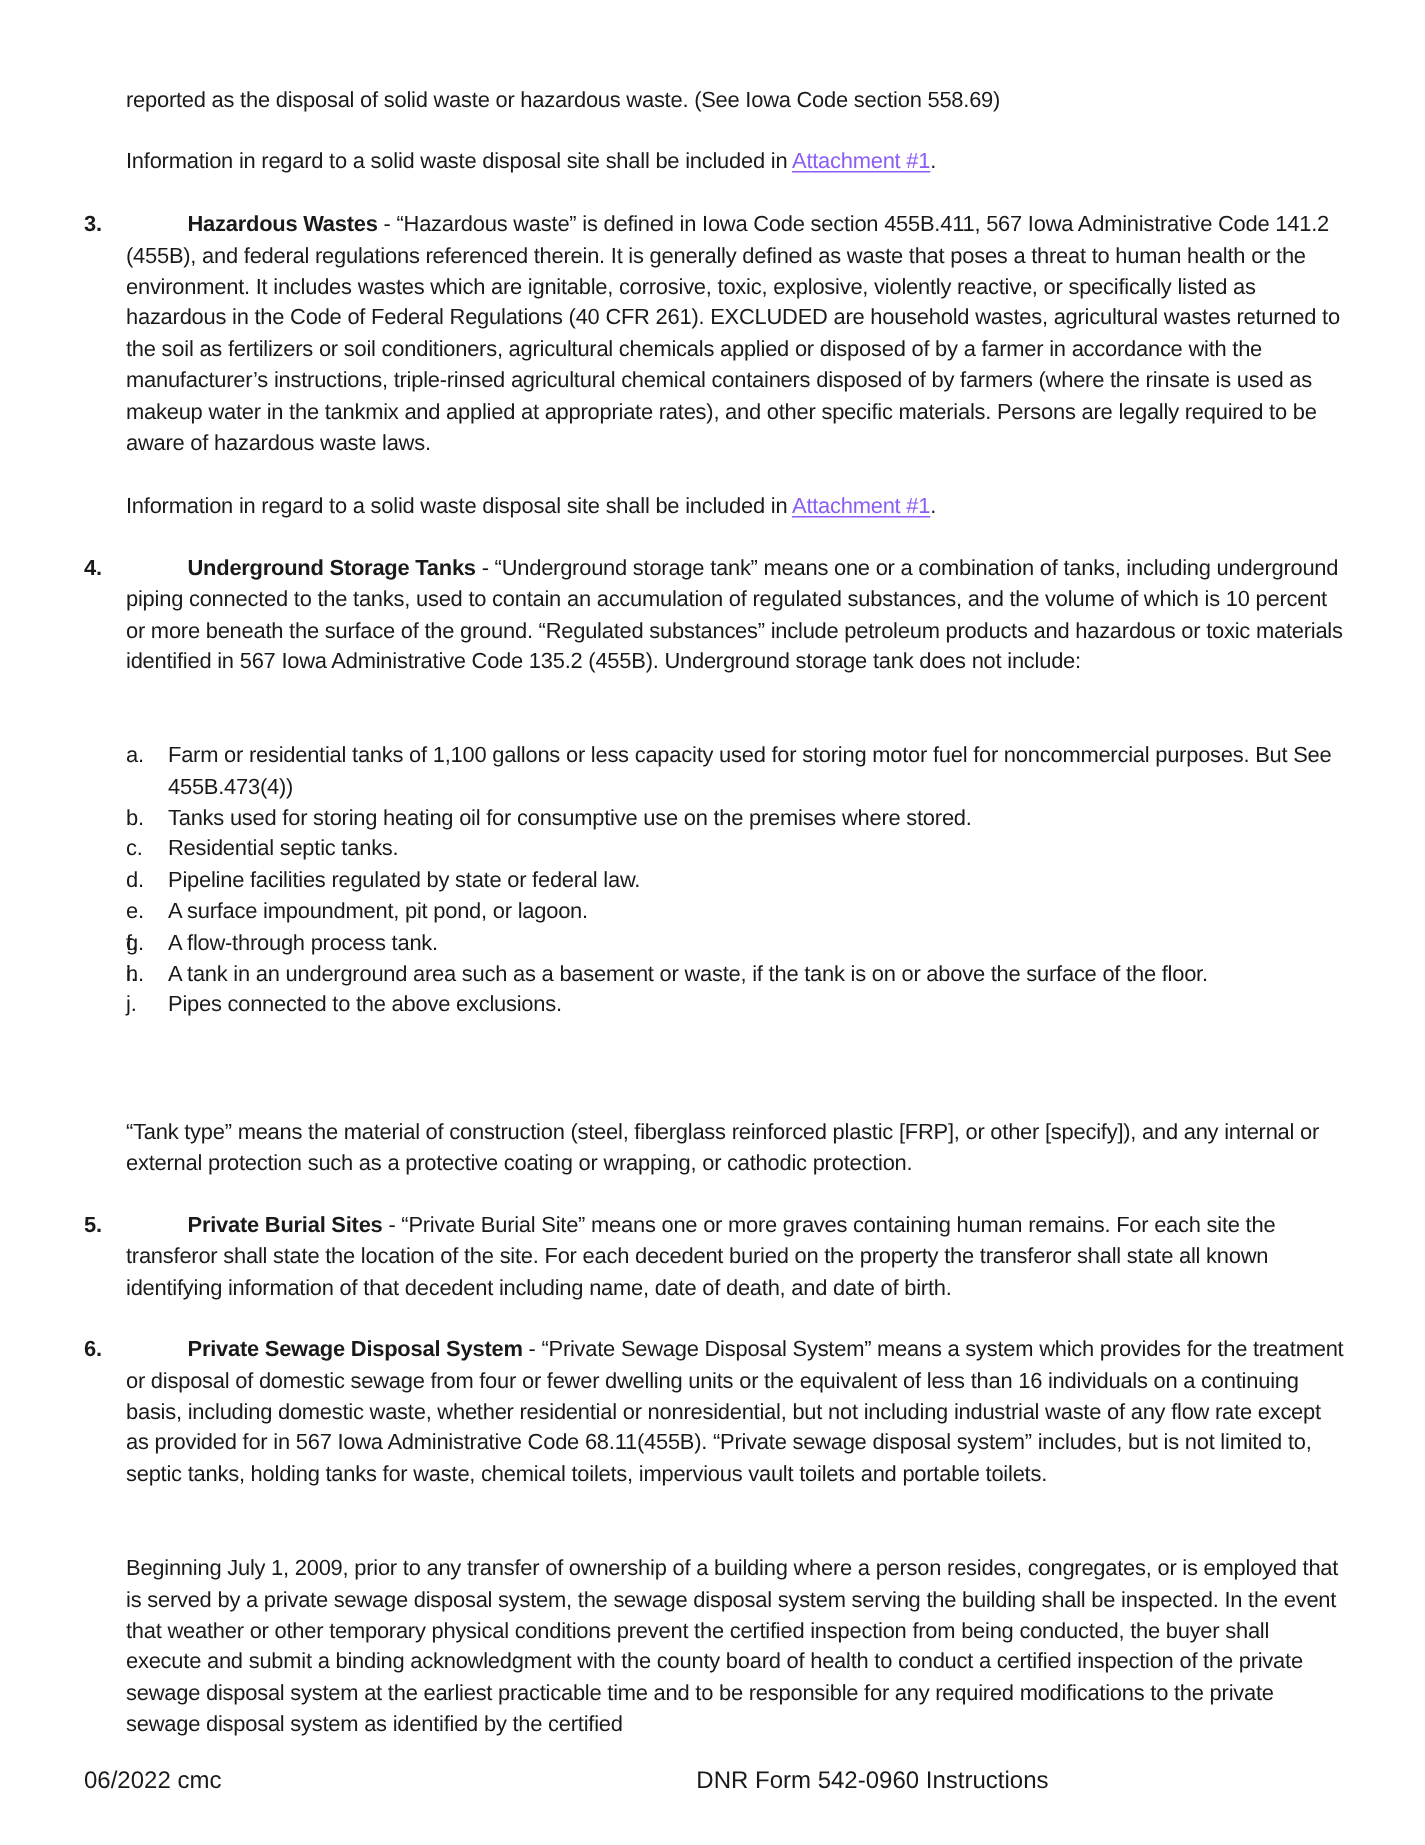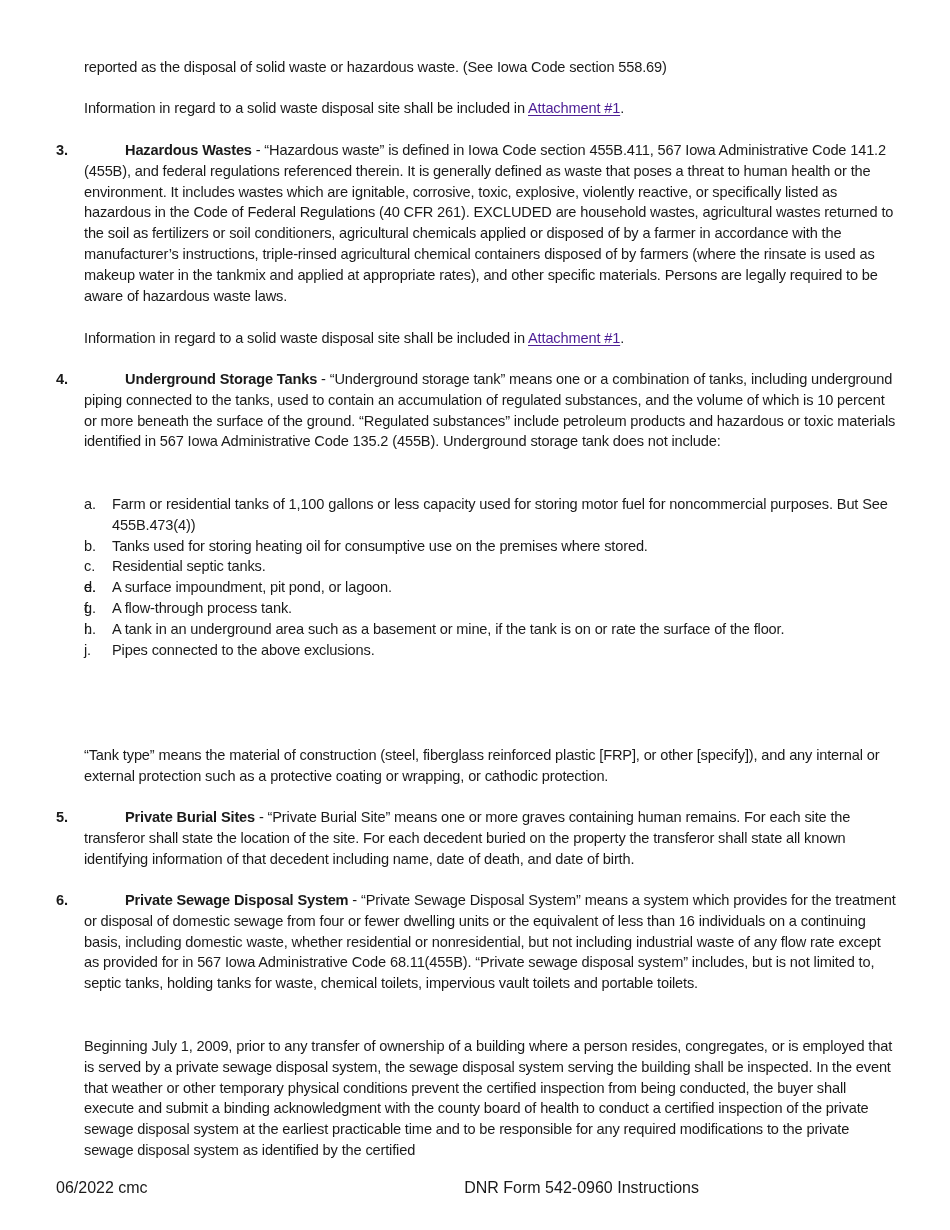--- a/index.html
+++ b/index.html
@@ -46,21 +46,21 @@
     font-weight: bold;
   }
   .numbered .body {
     margin-left: 28px;
   }
   .numbered .term {
     font-weight: bold;
     margin-left: 41px;
   }
   .link {
-    color: #4c1d95;
+    color: #8b5cf6;
     text-decoration: underline;
     text-underline-offset: 2px;
     cursor: pointer;
   }
   .alpha-list {
     position: absolute;
     left: 84px;
     width: 812px;
     margin: 0;
     padding: 0;
@@ -106,26 +106,26 @@
 
   <div class="numbered" style="top:369px;">
     <span class="num">4.</span>
     <div class="body"><span class="term">Underground Storage Tanks</span><span> - “Underground storage tank” means one or a combination of tanks, including underground piping connected to the tanks, used to contain an accumulation of regulated substances, and the volume of which is 10 percent or more beneath the surface of the ground. “Regulated substances” include petroleum products and hazardous or toxic materials identified in 567 Iowa Administrative Code 135.2 (455B). Underground storage tank does not include:</span></div>
   </div>
 
   <ul class="alpha-list" style="top:494px;">
     <li><span class="letter">a.</span><span>Farm or residential tanks of 1,100 gallons or less capacity used for storing motor fuel for noncommercial purposes. But See 455B.473(4))</span></li>
     <li><span class="letter">b.</span><span>Tanks used for storing heating oil for consumptive use on the premises where stored.</span></li>
     <li><span class="letter">c.</span><span>Residential septic tanks.</span></li>
-    <li><span class="letter">d.</span></li>
+    <li><span class="letter">d.</span><span>Pipeline facilities regulated by state or federal law.</span></li>
     <li><span class="letter">e.</span><span>A surface impoundment, pit pond, or lagoon.</span></li>
     <li><span class="letter">f.</span></li>
     <li><span class="letter">g.</span><span>A flow-through process tank.</span></li>
     <li><span class="letter">h.</span></li>
-    <li><span class="letter">i.</span><span>A tank in an underground area such as a basement or mine, if the tank is on or rate the surface of the floor.</span></li>
+    <li><span class="letter">i.</span><span>A tank in an underground area such as a basement or waste, if the tank is on or above the surface of the floor.</span></li>
     <li><span class="letter">j.</span><span>Pipes connected to the above exclusions.</span></li>
   </ul>
 
   <p class="para" style="top:745px;">“Tank type” means the material of construction (steel, fiberglass reinforced plastic [FRP], or other [specify]), and any internal or external protection such as a protective coating or wrapping, or cathodic protection.</p>
 
   <div class="numbered" style="top:807px;">
     <span class="num">5.</span>
     <div class="body"><span class="term">Private Burial Sites</span><span> - “Private Burial Site” means one or more graves containing human remains. For each site the transferor shall state the location of the site. For each decedent buried on the property the transferor shall state all known identifying information of that decedent including name, date of death, and date of birth.</span></div>
   </div>
 

